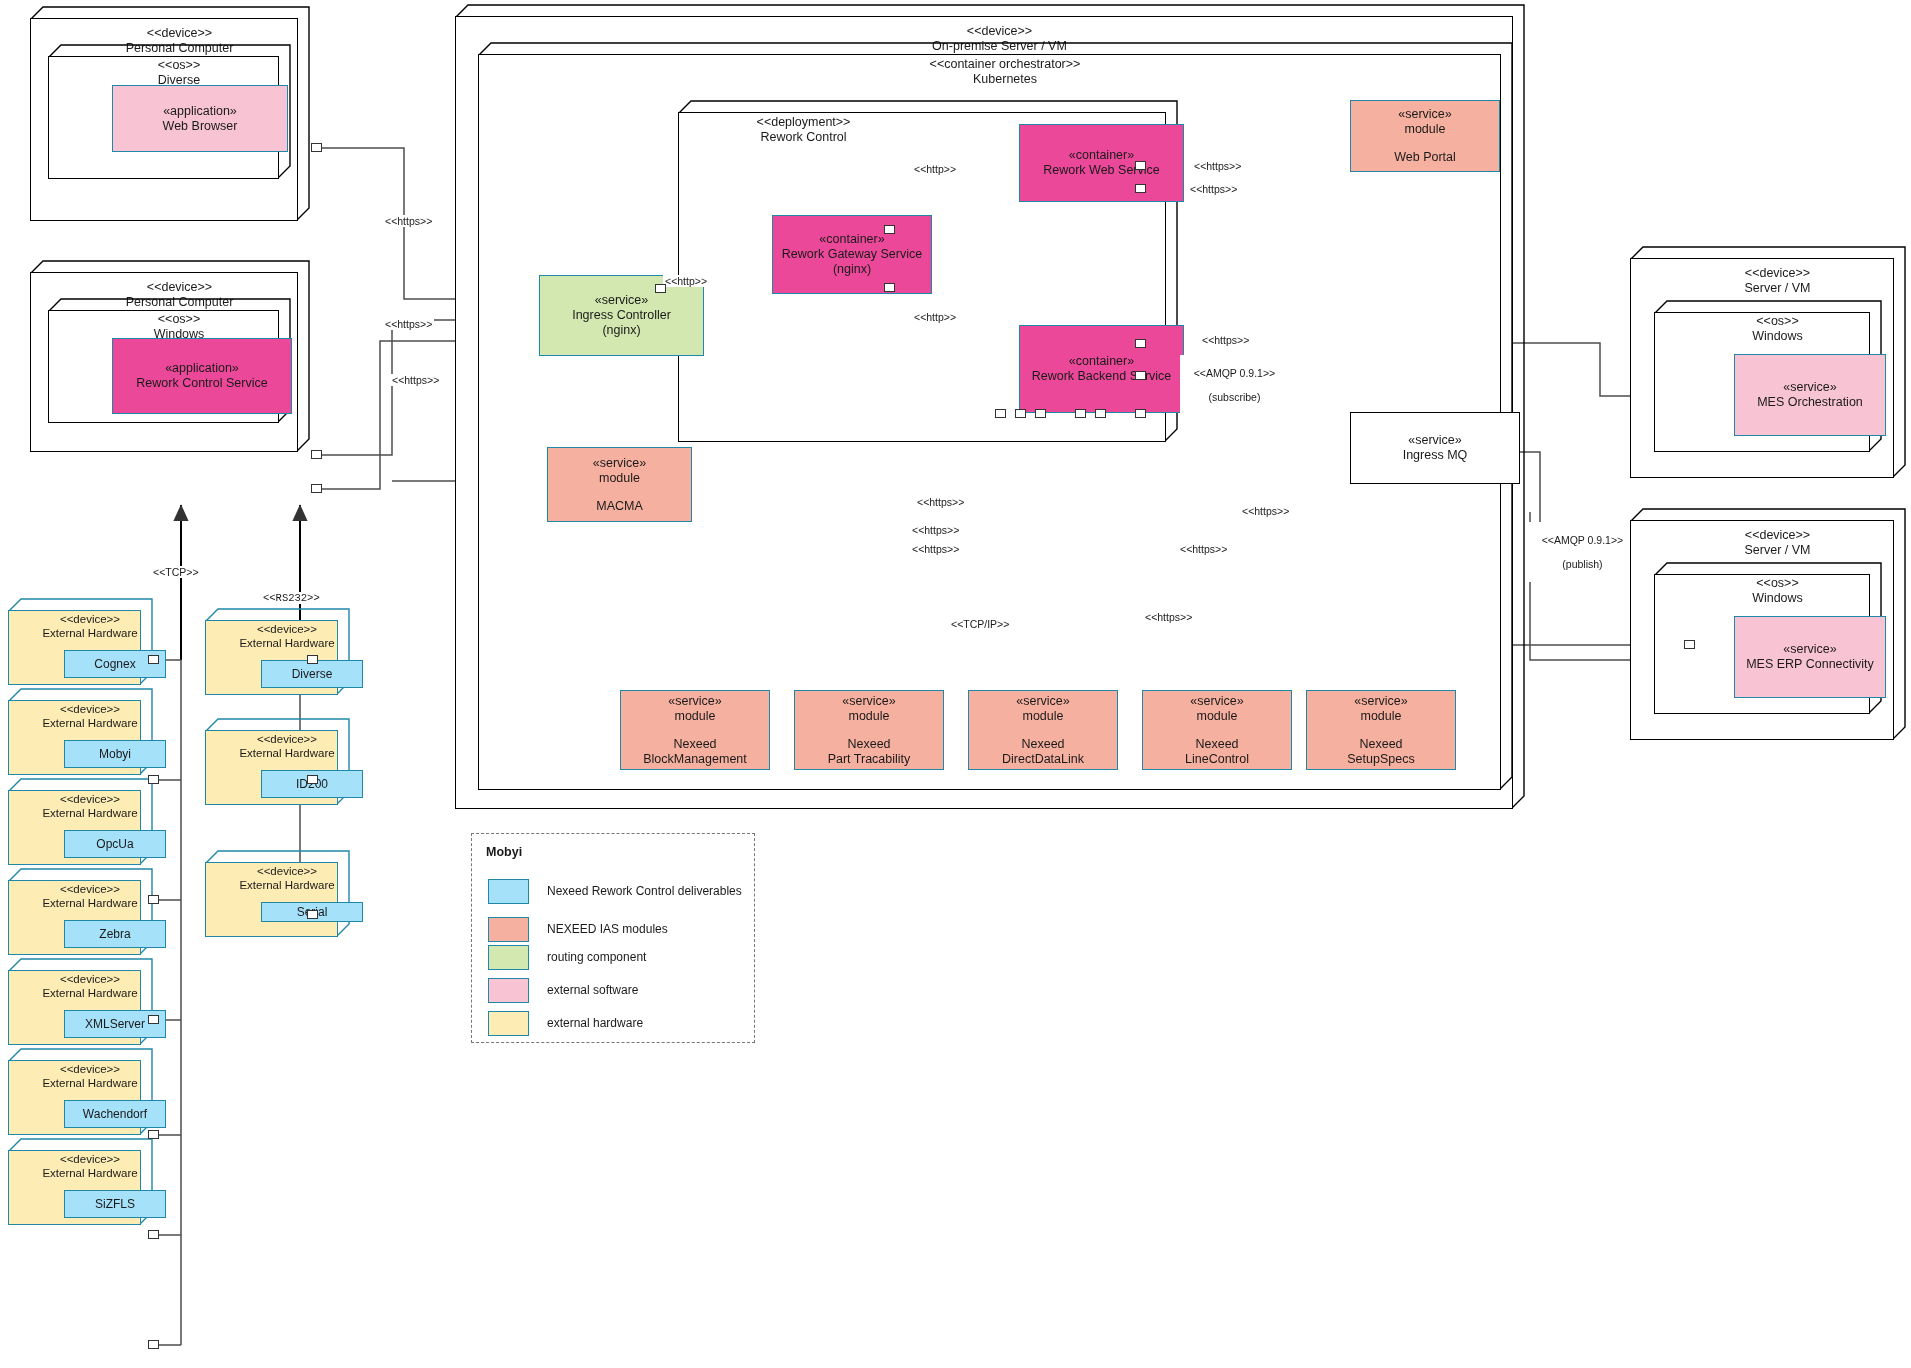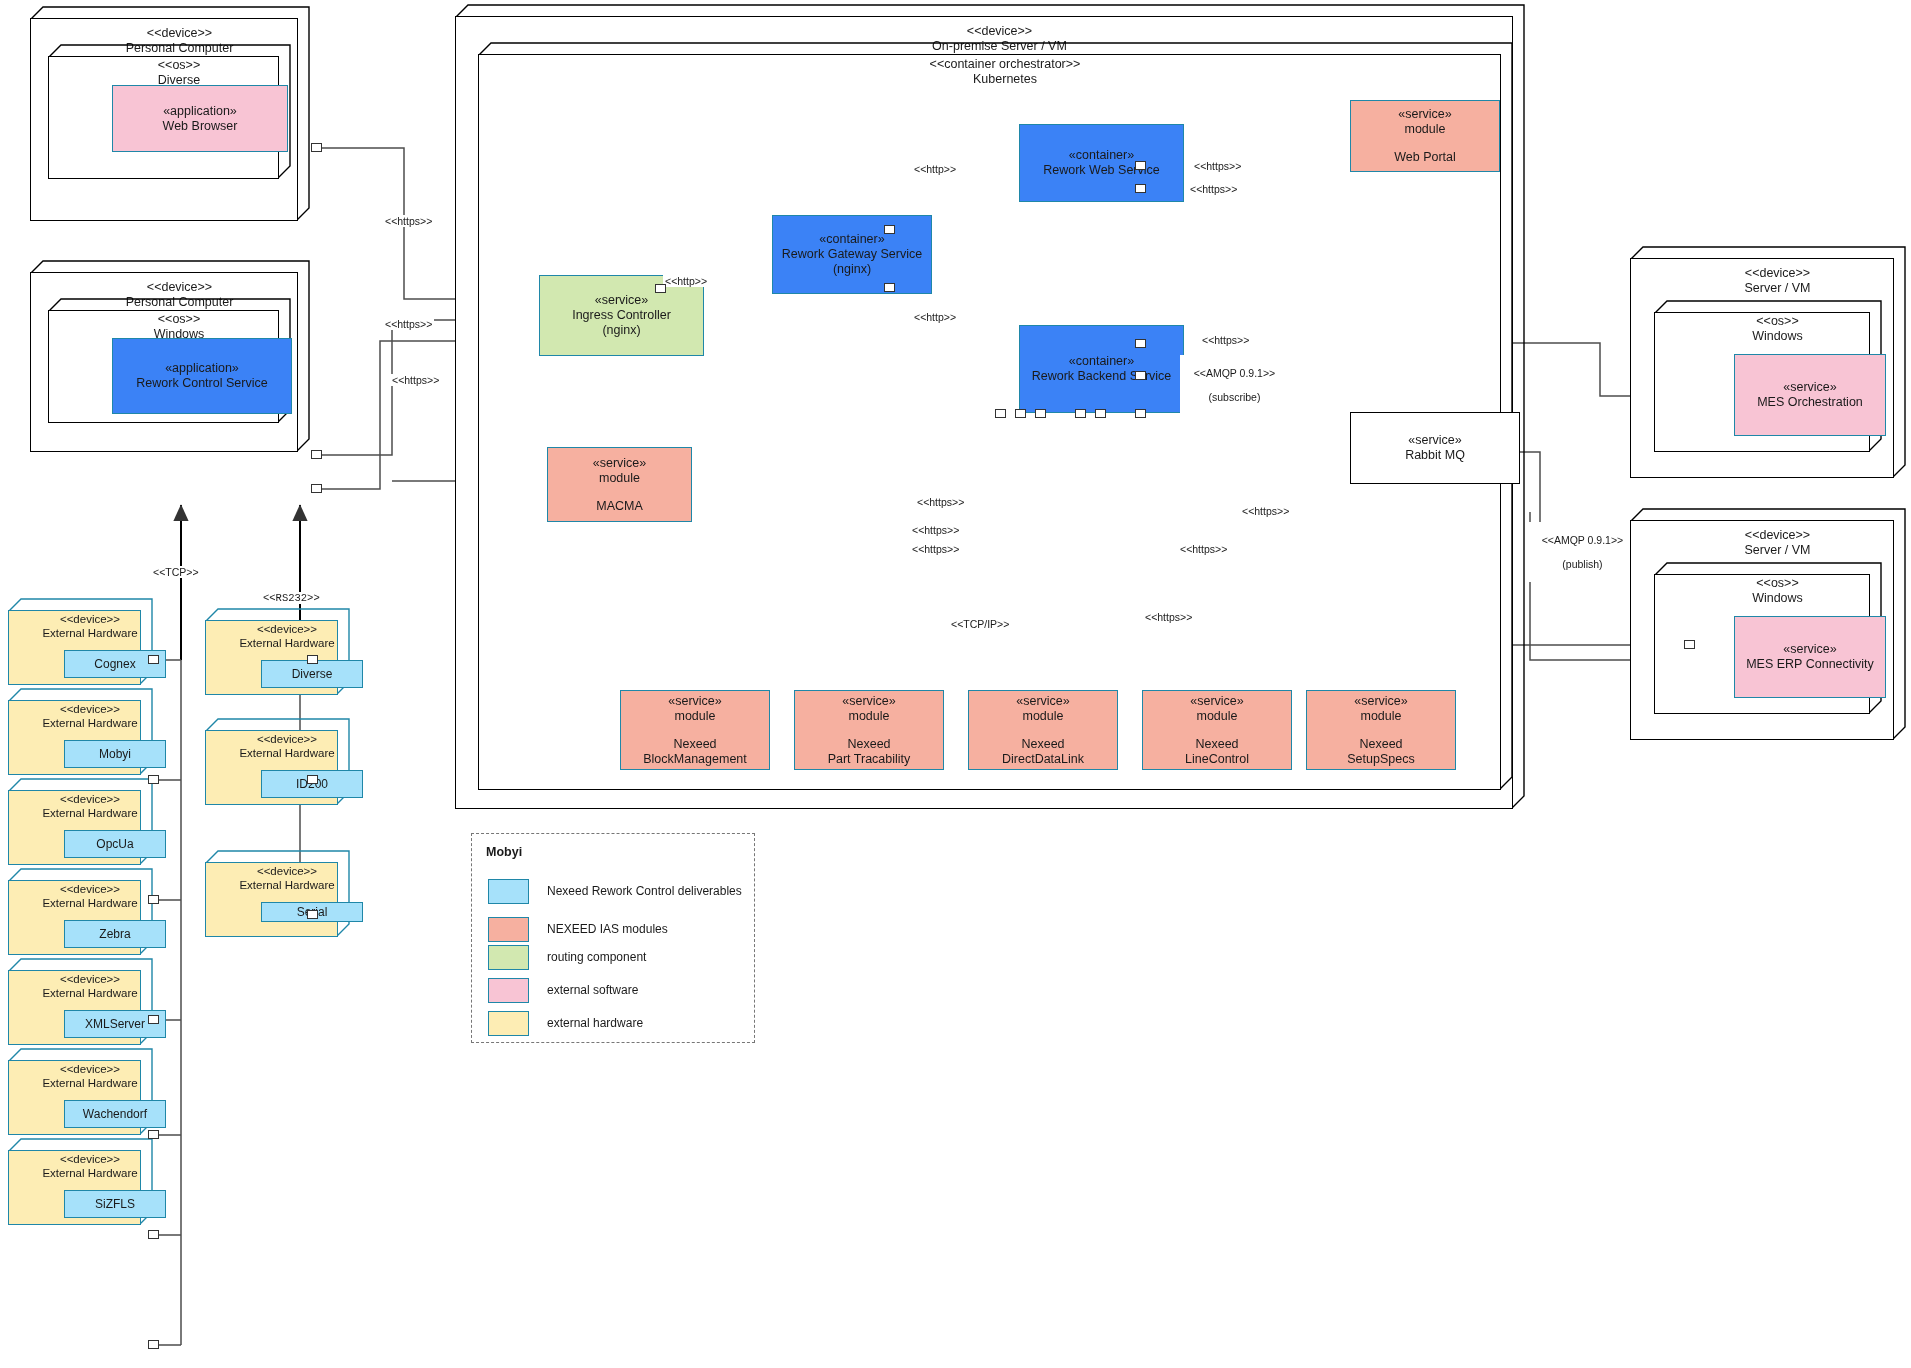--- a/index.html
+++ b/index.html
@@ -70,21 +70,21 @@
     align-items:center;
     justify-content:center;
     text-align:center;
     font-size:12.5px;
     line-height:15px;
     z-index:3;
     white-space:pre;
     margin-left:44px;
   }
   .box .ln{display:block;}
-  .box.blue  { background:#3b82f6; }
+  .box.blue  { background:#ec4899; }
   .box.salmon{ background:#f6b0a0; }
   .box.green { background:#d2e8b0; }
   .box.pink  { background:#f8c4d4; }
   .box.plain { background:#ffffff; border-color:#000; }
   .box.gap  > .ln.sp{ height:13px; }
   .box.hwinner{ background:#a6e1fa; border-color:#1f87a8; font-size:12px;}
 
   
   .port{
     position:absolute;
@@ -371,20 +371,27 @@
   </div>
 
   <div class="node3d fillwhite" style="left:478px; top:42px; width:1035px; height:748px;">
     <svg class="top" viewBox="0 0 1035 748" preserveAspectRatio="none">
       <path d="M1,13 L13,1 L1034,1 L1034,735 L1022,747" fill="none" stroke="#000" stroke-width="1.4"></path>
     </svg>
     <div class="face"></div>
     <div class="nlabel" style="top:15px;"><span class="st">&lt;&lt;container orchestrator&gt;&gt;</span><span class="st">Kubernetes</span></div>
   </div>
 
+  <div class="node3d fillwhite" style="left:678px; top:100px; width:500px; height:342px;">
+    <svg class="top" viewBox="0 0 500 342" preserveAspectRatio="none">
+      <path d="M1,13 L13,1 L499,1 L499,329 L487,341" fill="none" stroke="#000" stroke-width="1.4"></path>
+    </svg>
+    <div class="face"></div>
+    <div class="nlabel" style="left:0; right:280px; top:15px;"><span class="st">&lt;&lt;deployment&gt;&gt;</span><span class="st">Rework Control</span></div>
+  </div>
 
   <div class="box green" style="left:495px; top:275px; width:165px; height:81px;">
     <span class="ln">«service»</span>
     <span class="ln">Ingress Controller</span>
     <span class="ln">(nginx)</span>
   </div>
   <div class="port" style="left:655px; top:284px;"></div>
   <div class="elabel" style="left:663px; top:275px;">&lt;&lt;http&gt;&gt;</div>
 
   <div class="box blue" style="left:728px; top:215px; width:160px; height:79px;">
@@ -434,21 +441,21 @@
 
   <div class="box salmon gap" style="left:503px; top:447px; width:145px; height:75px;">
     <span class="ln">«service»</span>
     <span class="ln">module</span>
     <span class="ln sp"></span>
     <span class="ln">MACMA</span>
   </div>
 
   <div class="box plain" style="left:1306px; top:412px; width:170px; height:72px;">
     <span class="ln">«service»</span>
-    <span class="ln">Rabbit MQ</span>
+    <span class="ln">Ingress MQ</span>
   </div>
 
   <div class="elabel" style="left:915px; top:496px;">&lt;&lt;https&gt;&gt;</div>
   <div class="elabel" style="left:910px; top:524px;">&lt;&lt;https&gt;&gt;</div>
   <div class="elabel" style="left:910px; top:543px;">&lt;&lt;https&gt;&gt;</div>
   <div class="elabel" style="left:1240px; top:505px;">&lt;&lt;https&gt;&gt;</div>
   <div class="elabel" style="left:1178px; top:543px;">&lt;&lt;https&gt;&gt;</div>
   <div class="elabel" style="left:949px; top:618px;">&lt;&lt;TCP/IP&gt;&gt;</div>
   <div class="elabel" style="left:1143px; top:611px;">&lt;&lt;https&gt;&gt;</div>
 

